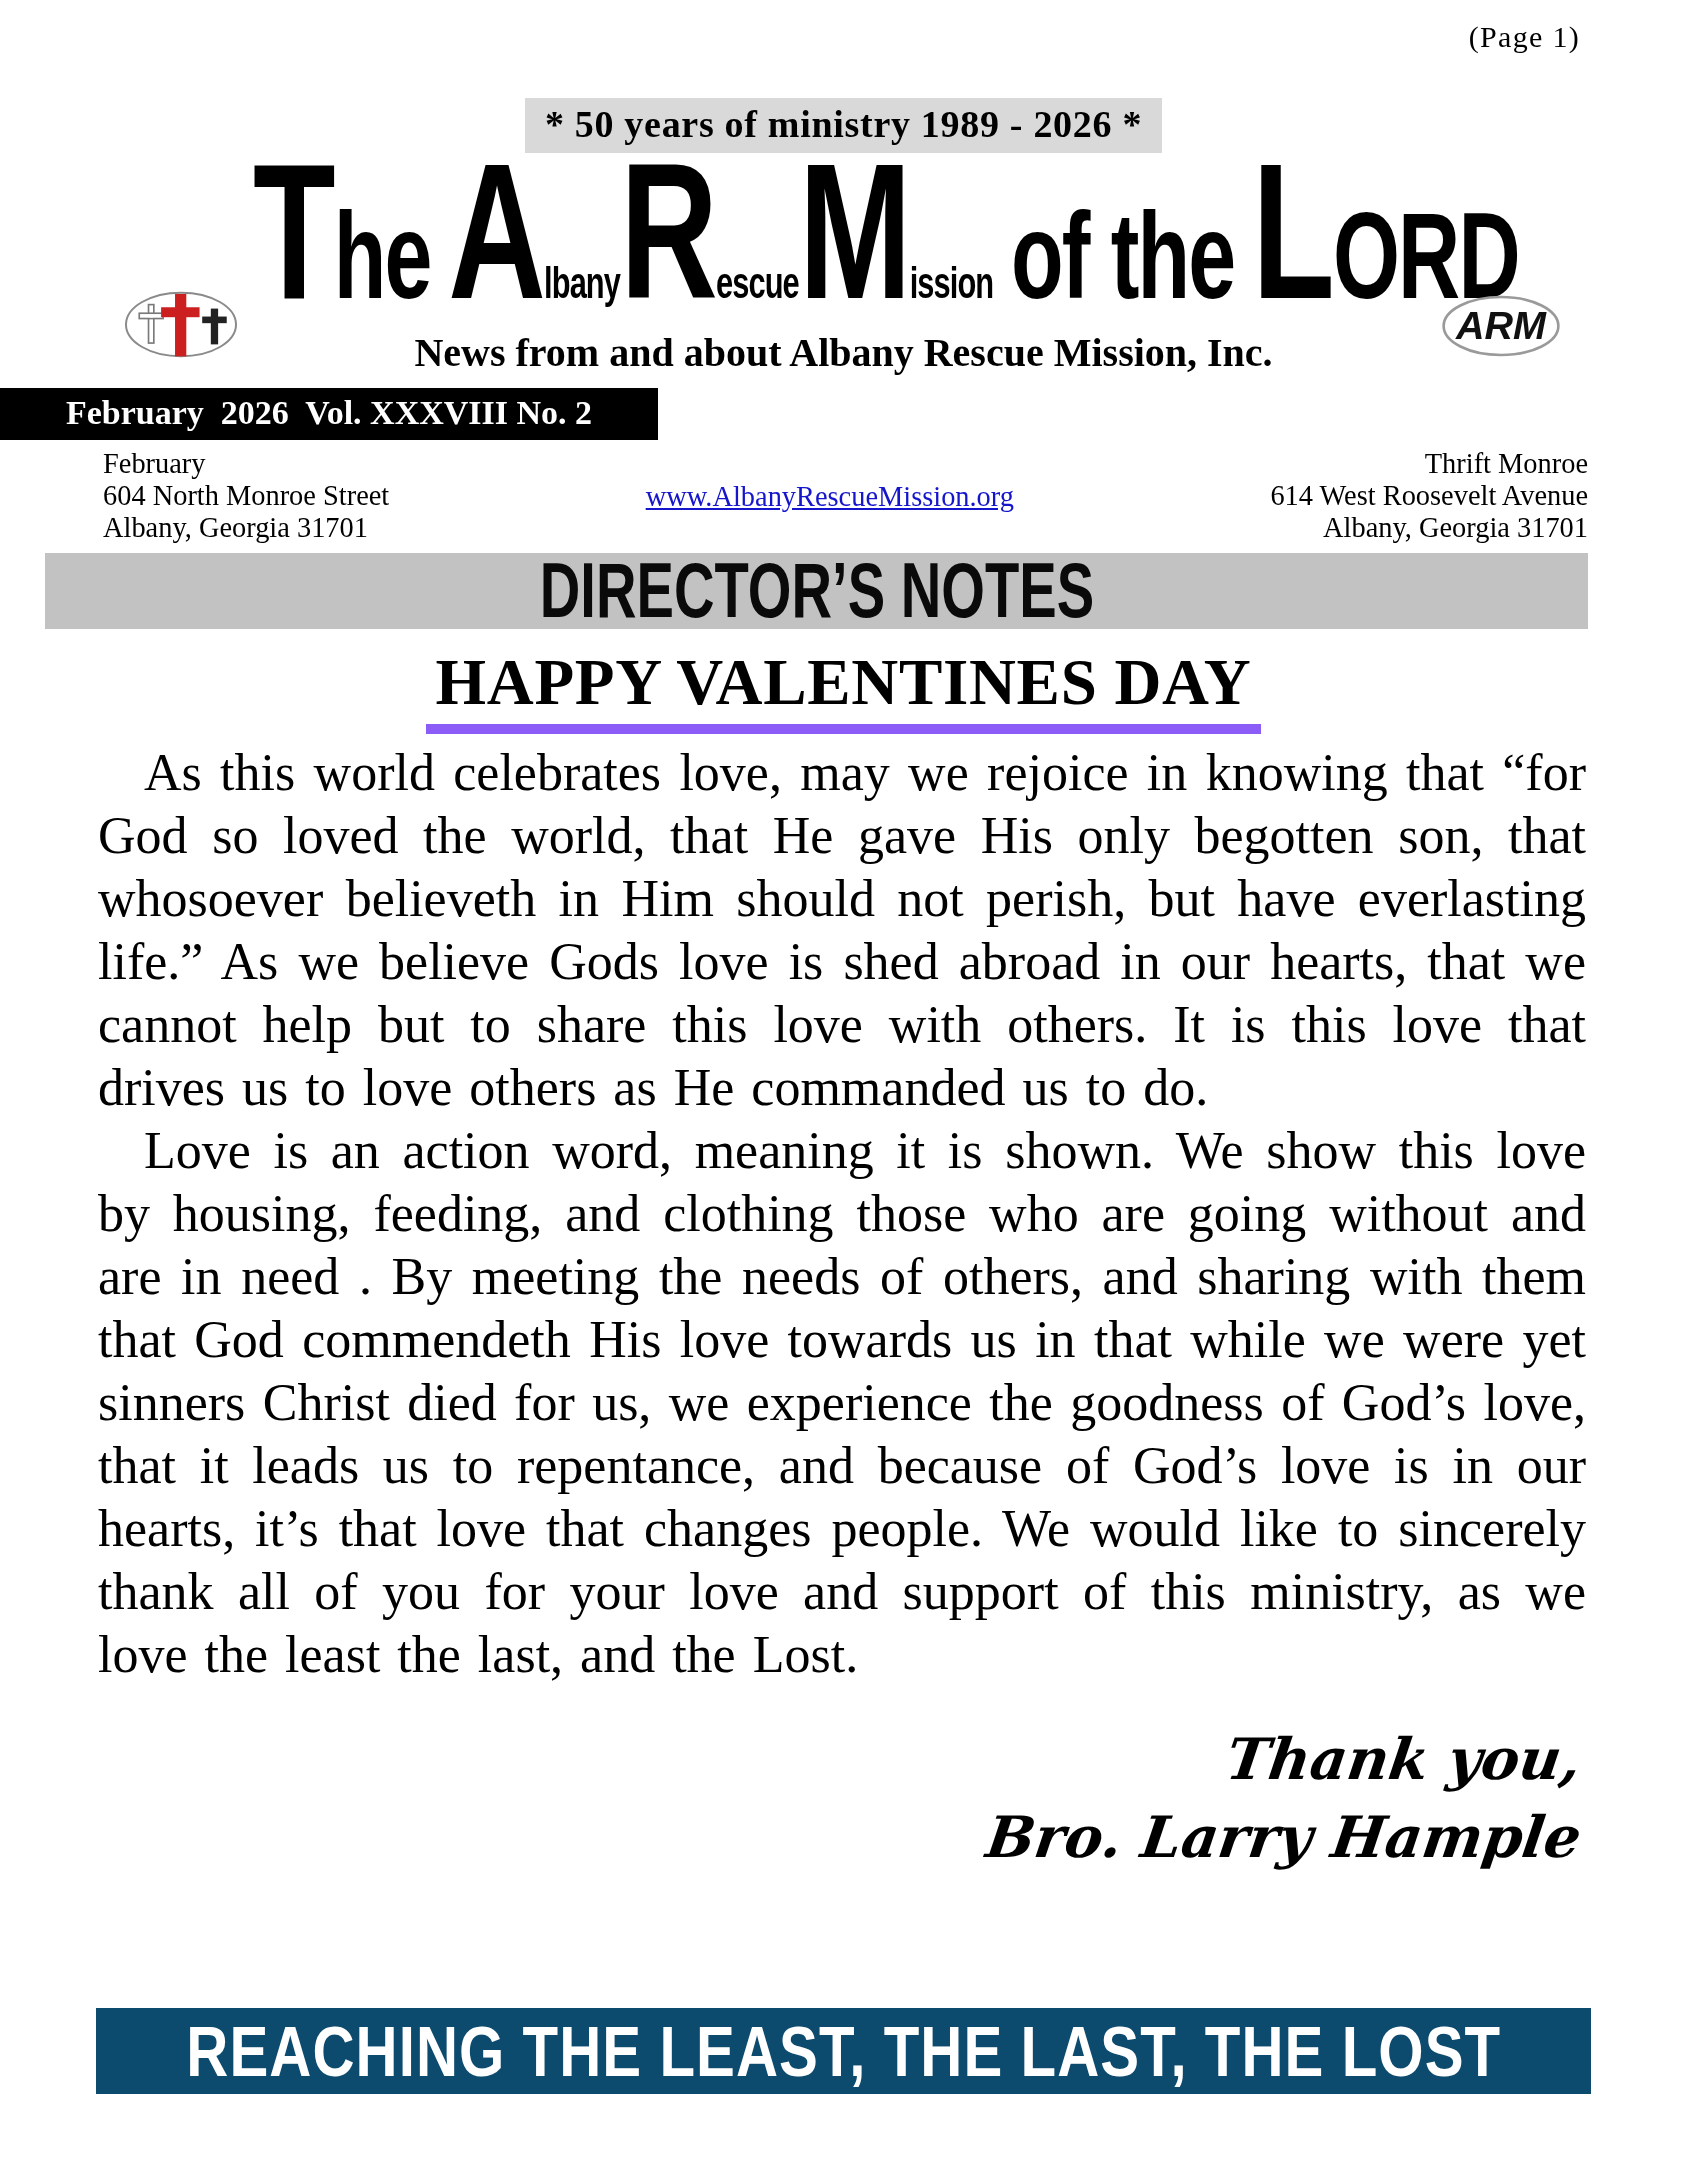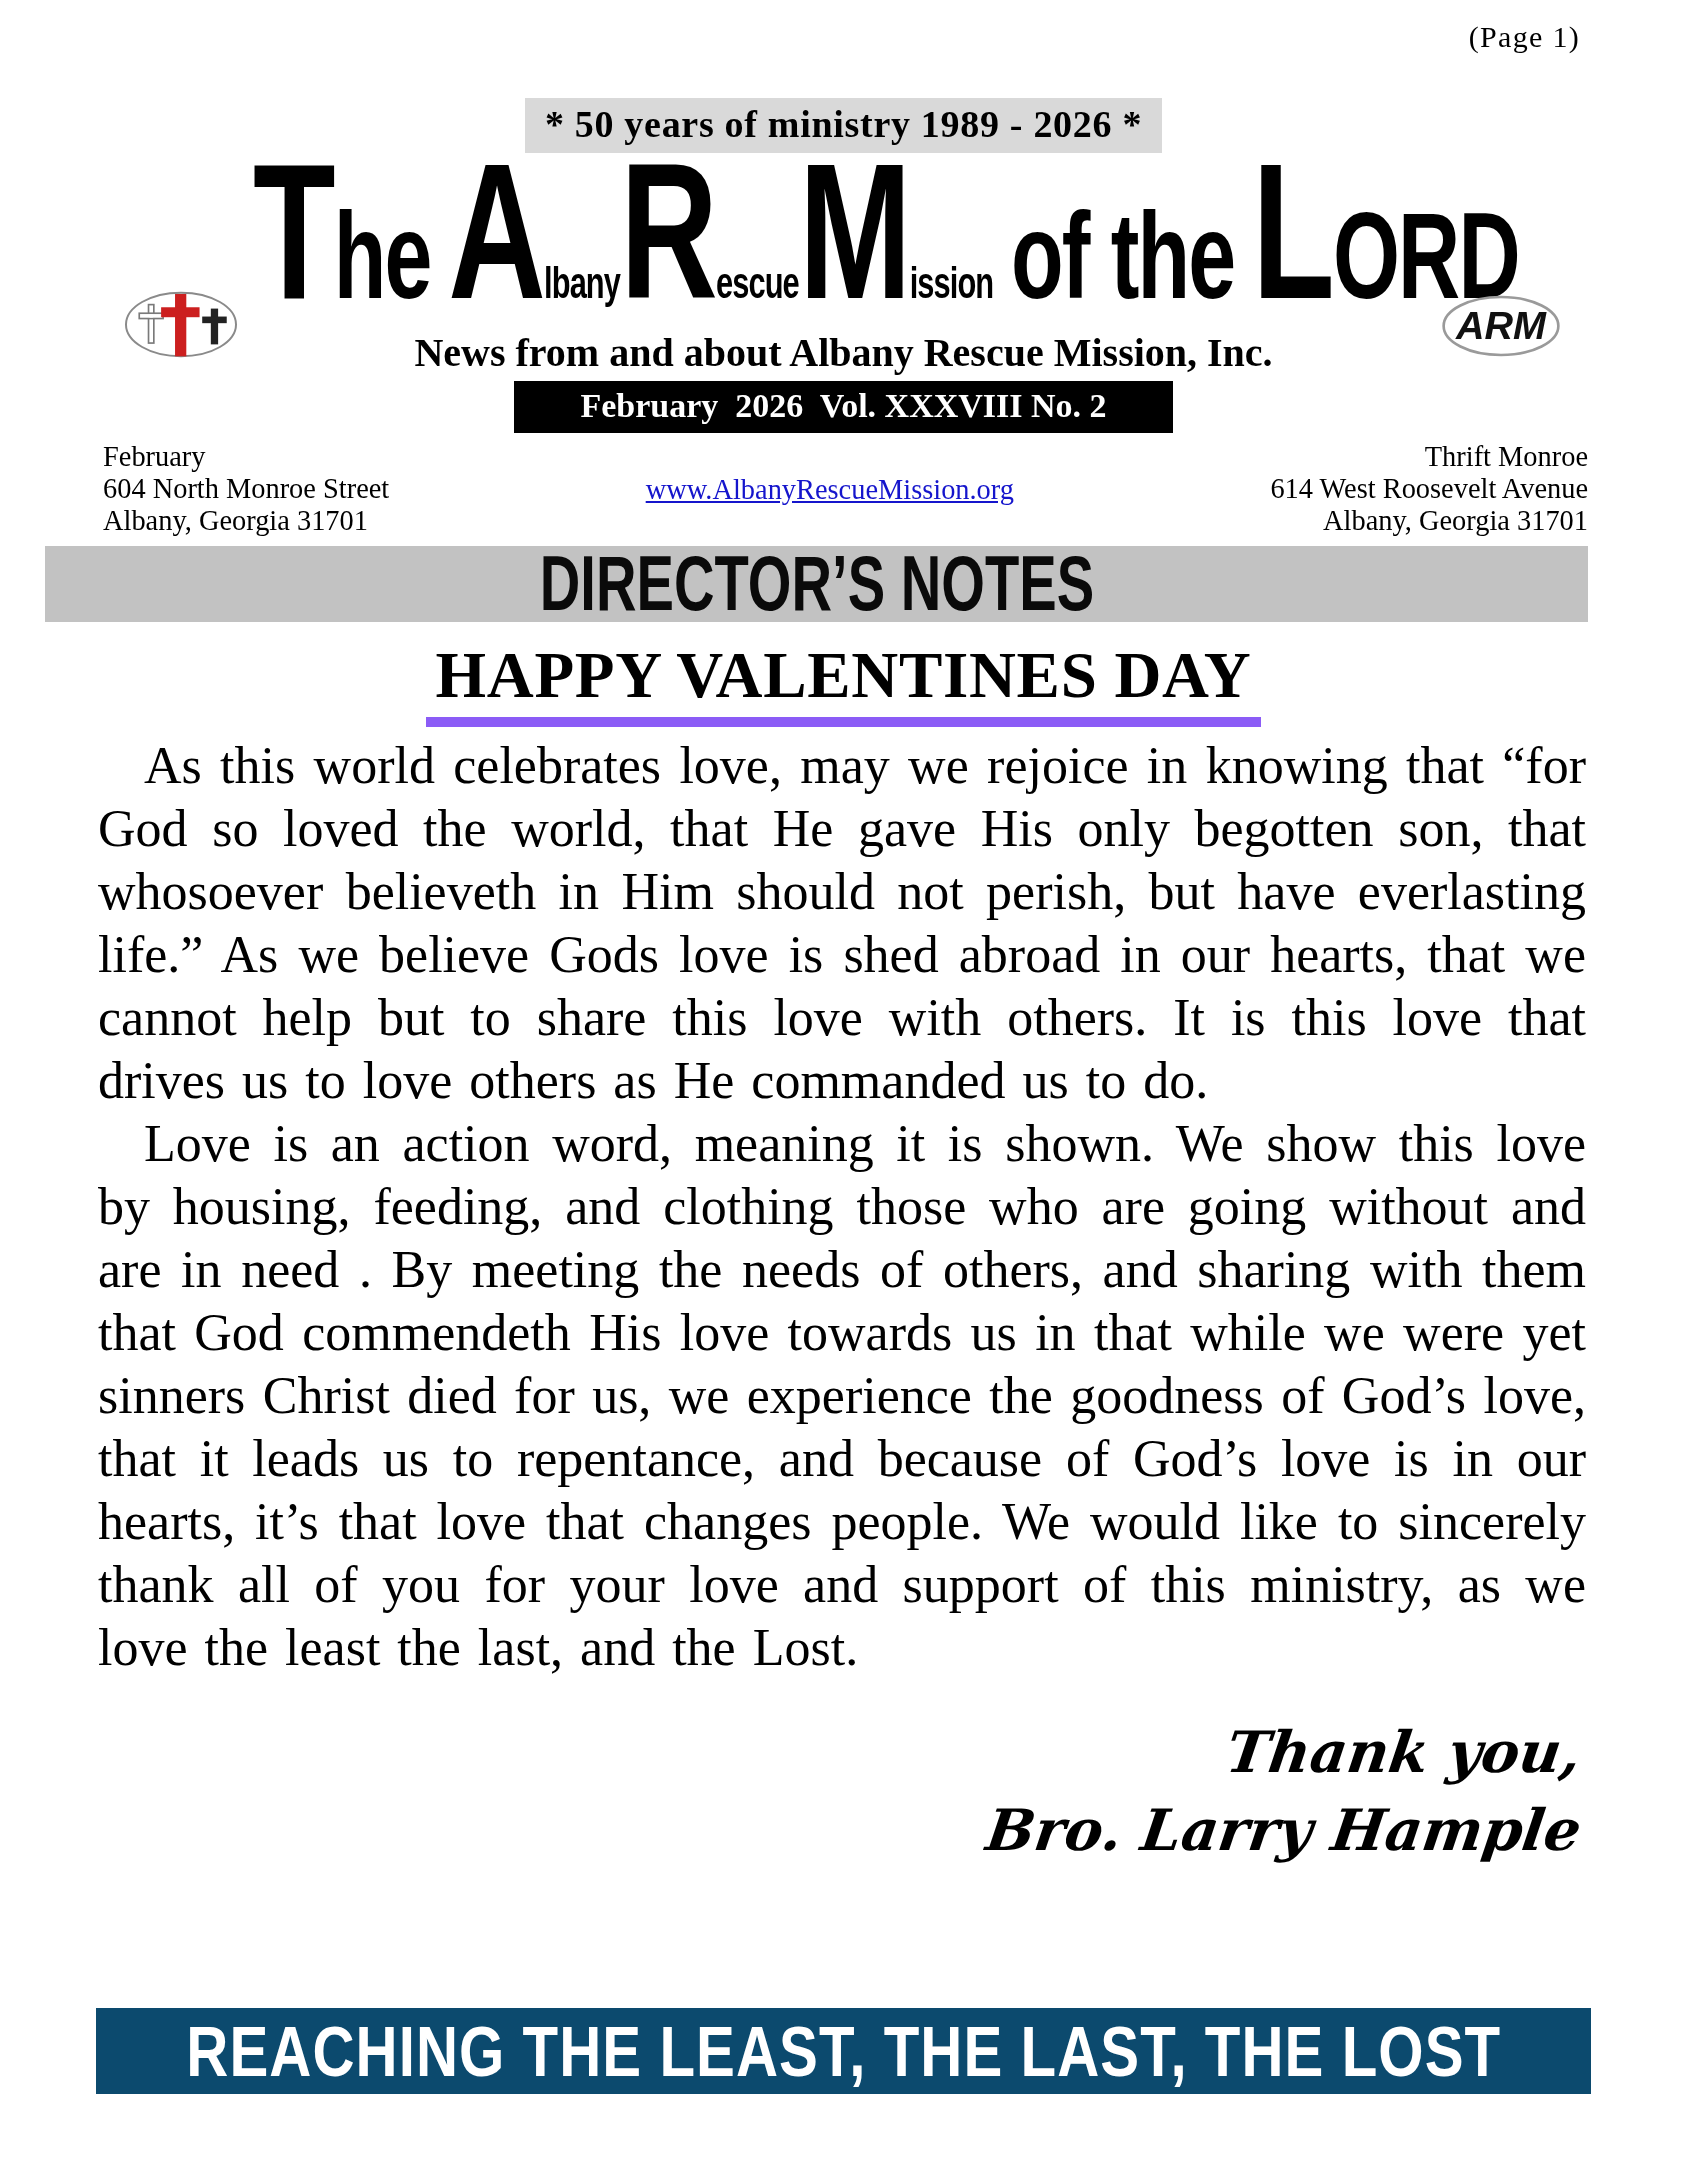--- a/index.html
+++ b/index.html
@@ -18,21 +18,21 @@
   .title-row .big{font-size:193px;}
   .title-row .med{font-size:123px;}
   .title-row .sub{font-size:44px;letter-spacing:-1.3px;}
   .title-row .gap-l{margin-left:25px;}
 
   .logo{position:absolute;text-align:right;}
   .logo-left{left:124px;top:290px;}
   .logo-right{left:1441px;top:294px;}
 
   .news-line{margin-top:18.5px;text-align:center;font-size:40px;font-weight:bold;}
-  .issue-wrap{margin-top:5px;text-align:center;font-family:Liberation Serif, serif;}
+  .issue-wrap{margin-top:12px;text-align:left;font-family:Liberation Serif, serif;}
   .issue-bar{display:inline-block;background:#000;color:#fff;font-weight:bold;font-size:34px;
              padding:5.3px 66px 8px 66px;white-space:pre;}
 
   .addr-row{margin:8px 99px 0 103px;display:grid;grid-template-columns:auto 1fr auto;
             font-size:28.4px;line-height:32px;}
   .addr-left{text-align:left;}
   .addr-center{text-align:center;padding-top:33px;}
   .addr-right{text-align:right;}
   a.site-link{color:#1515cc;text-decoration:underline;}
 

